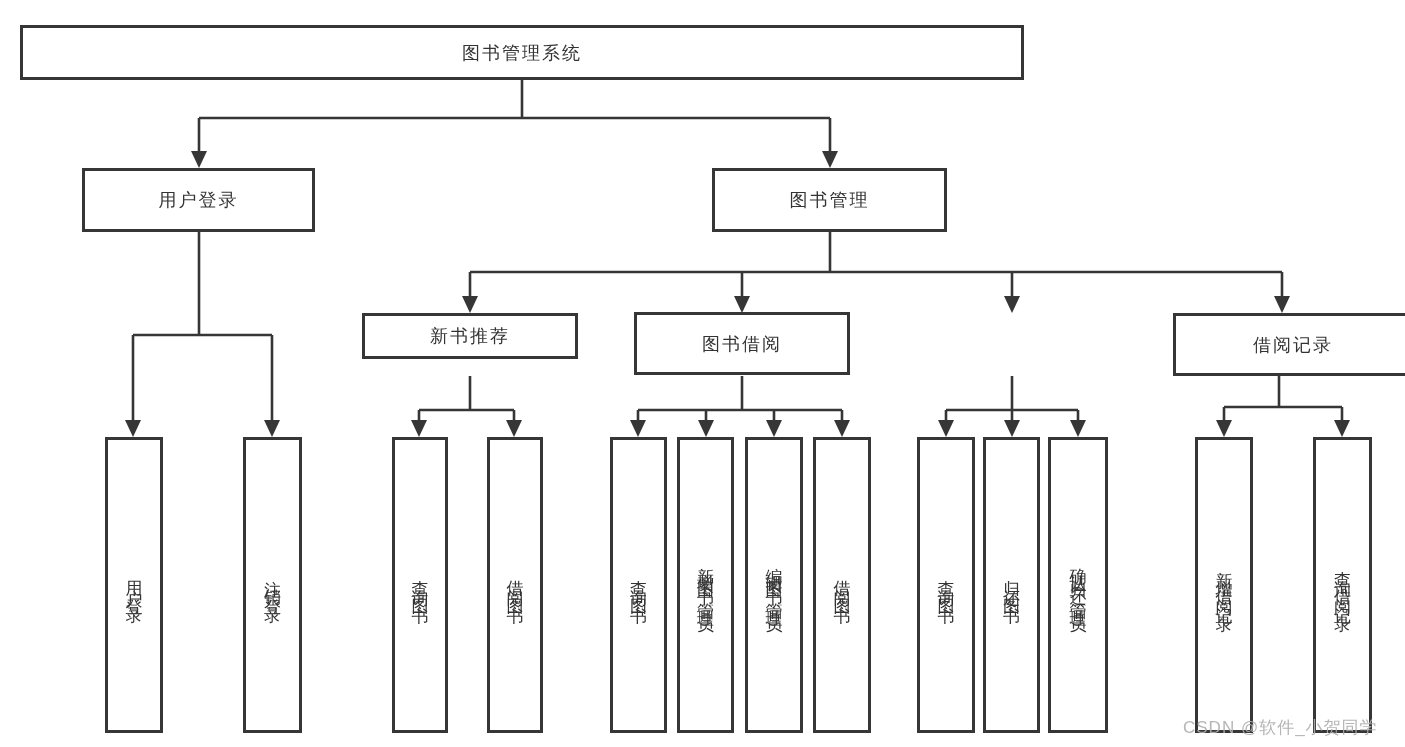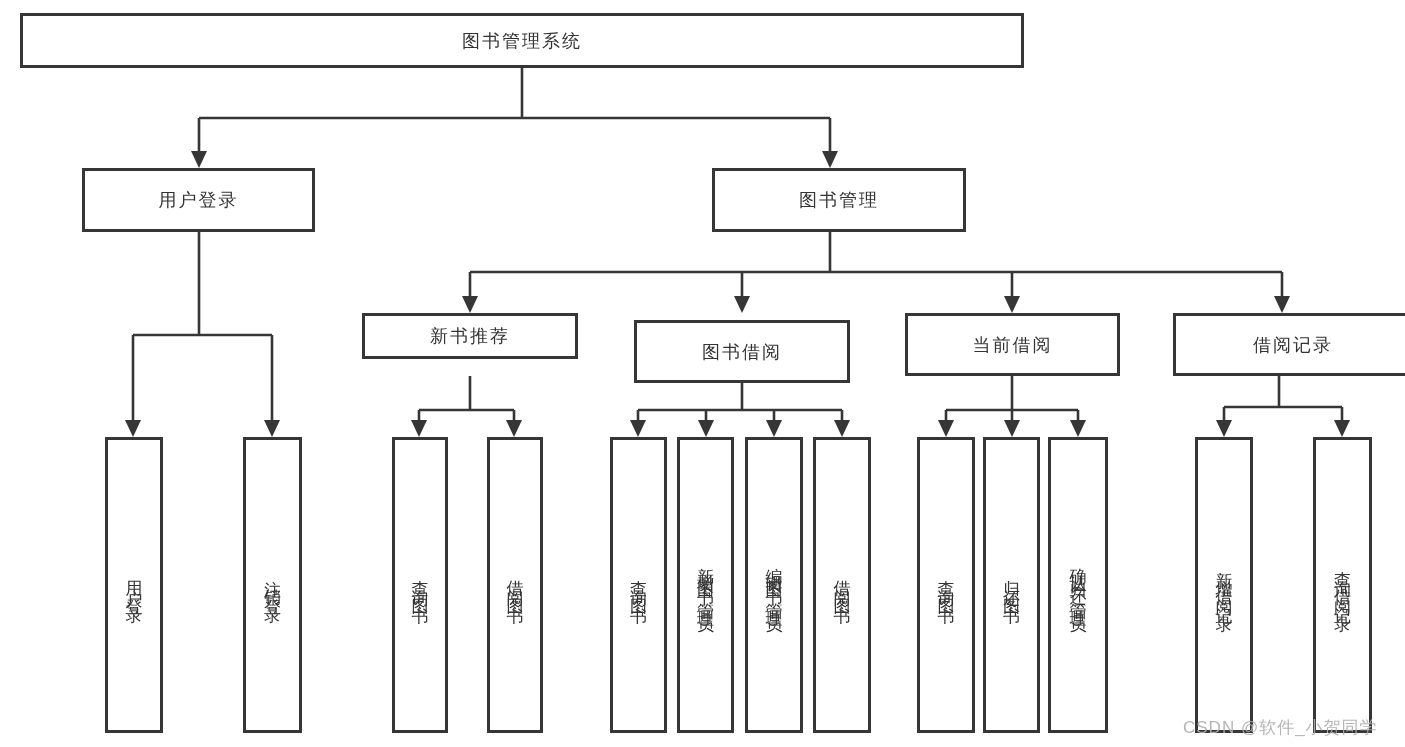--- a/index.html
+++ b/index.html
@@ -23,21 +23,21 @@
     box-sizing: border-box;
     background: #ffffff;
     border: 2px solid #363636;
     display: flex;
     align-items: center;
     justify-content: center;
     font-size: 18px;
     letter-spacing: 2px;
     z-index: 2;
   }
-  .root { border-width: 3px; }
+  .root { border-width: 3px; margin-top: 12px; }
   .l2, .l3 { border-width: 3px; }
   .vnode {
     position: absolute;
     top: 437px;
     height: 296px;
     box-sizing: border-box;
     background: #ffffff;
     border: 3px solid #363636;
     display: flex;
     align-items: center;
@@ -98,25 +98,24 @@
       <polygon points="1004,420 1020,420 1012,437"></polygon>
       <polygon points="1070,420 1086,420 1078,437"></polygon>
       <polygon points="1216,420 1232,420 1224,437"></polygon>
       <polygon points="1334,420 1350,420 1342,437"></polygon>
     </g>
   </svg>
 
   <div class="hnode root" style="left:20px; top:13px; width:1004px; height:55px;">图书管理系统</div>
 
   <div class="hnode l2" style="left:82px; top:168px; width:233px; height:64px;">用户登录</div>
-  <div class="hnode l2" style="left:712px; top:168px; width:254px; height:64px;">图书管理</div>
+  <div class="hnode l2" style="left:712px; top:168px; width:235px; height:64px;">图书管理</div>
 
   <div class="hnode l3" style="left:362px; top:313px; width:216px; height:46px;">新书推荐</div>
-  <div class="hnode l3" style="left:634px; top:320px; width:216px; height:63px;">图书借阅</div>
-  <div class="hnode l3" style="left:905px; top:313px; width:215px; height:63px;">当前借阅</div>
+  <div class="hnode l3" style="left:634px; top:312px; width:216px; height:63px;">图书借阅</div>
   <div class="hnode l3" style="left:1173px; top:313px; width:240px; height:63px;">借阅记录</div>
 
   <div class="vnode" style="left:105px; width:58px;">
     <span class="vtext">用户登录</span>
   </div>
   <div class="vnode" style="left:243px; width:59px;">
     <span class="vtext">注销登录</span>
   </div>
 
   <div class="vnode" style="left:392px; width:56px;">

